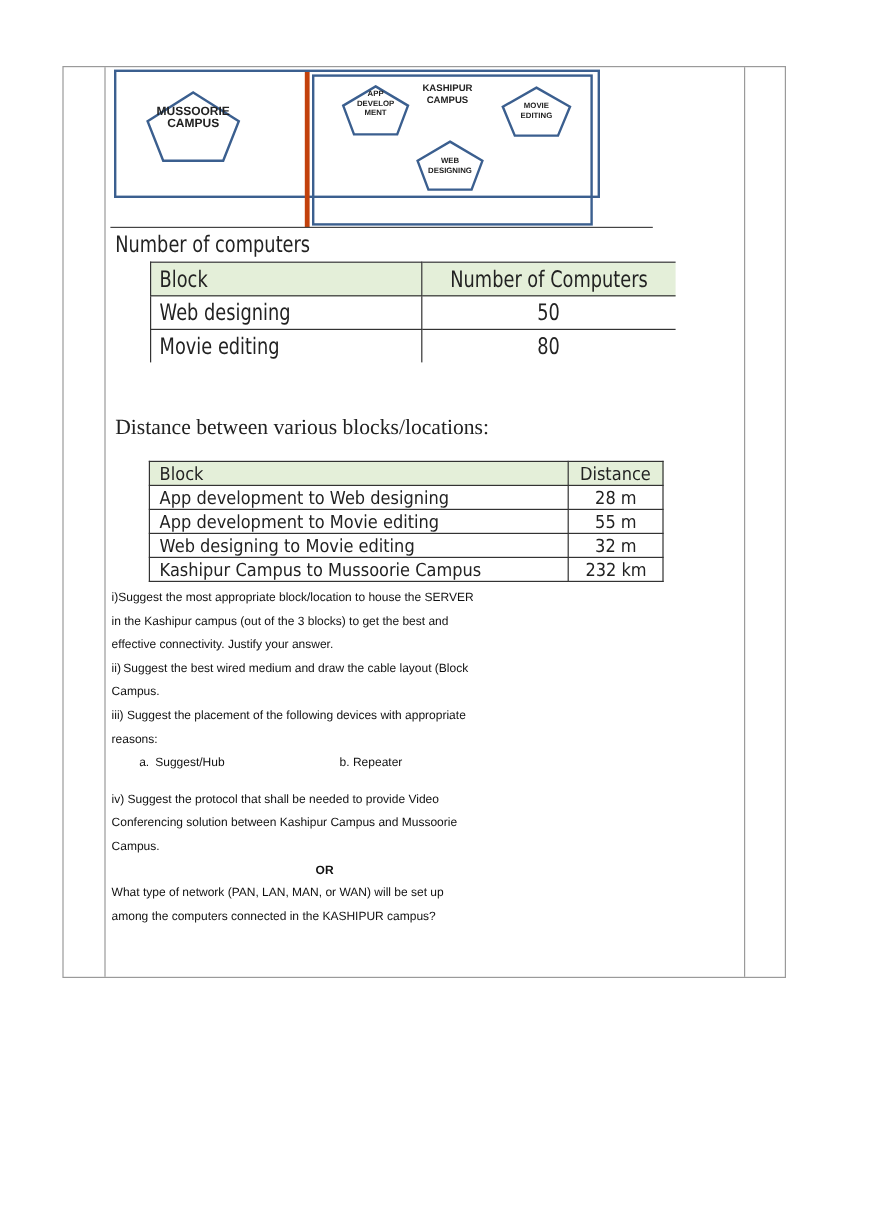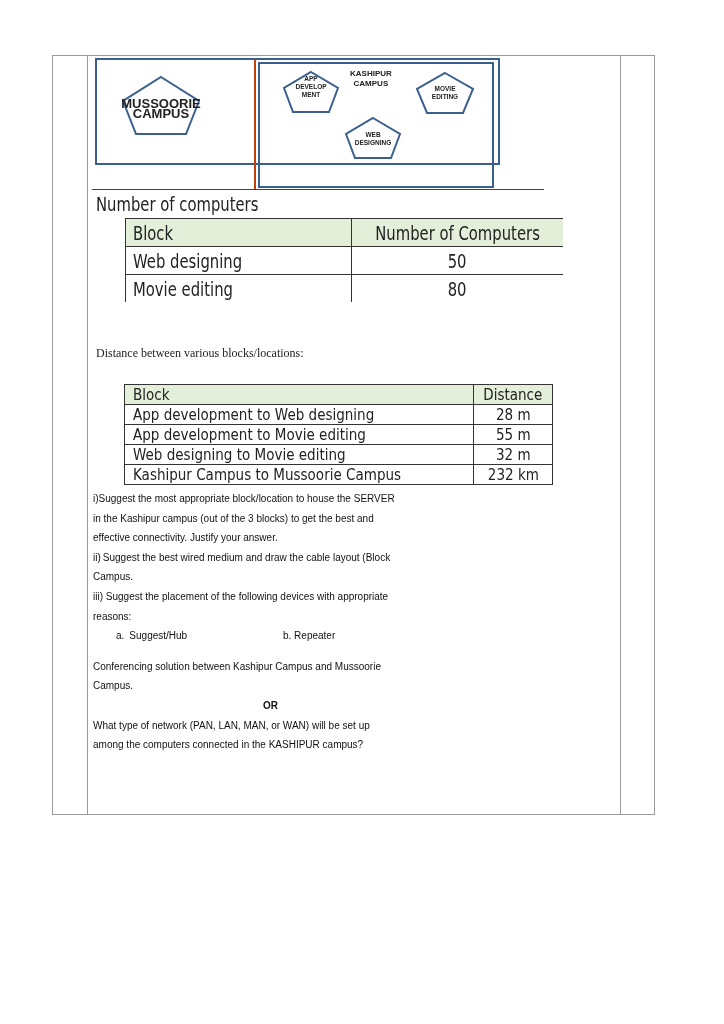--- a/index.html
+++ b/index.html
@@ -5,42 +5,42 @@
   html, body { margin: 0; padding: 0; background: #ffffff; }
   body { width: 724px; height: 1024px; position: relative; overflow: hidden; font-family: "Liberation Sans", sans-serif; color: #111; }
 
   .outer-table { position: absolute; left: 52px; top: 55px; width: 603px; height: 760px; border: 1px solid #9a9a9a; box-sizing: border-box; }
   .col-line { position: absolute; top: 0; bottom: 0; width: 1px; background: #9a9a9a; }
   .col-line.left { left: 34px; }
   .col-line.right { left: 567px; }
 
   
   .diagram { position: absolute; left: 95px; top: 58px; width: 405px; height: 107px; border: 2px solid #3b5f8f; box-sizing: border-box; }
-  .kashipur-box { position: absolute; left: 157px; top: 0px; width: 244px; height: 130px; border-left: 2px solid #c2410c; box-sizing: border-box; }
+  .kashipur-box { position: absolute; left: 157px; top: 0px; width: 244px; height: 130px; border-left: 4px solid #c2410c; box-sizing: border-box; }
   .kashipur-inner { position: absolute; left: 2px; top: 2px; right: 4px; bottom: 2px; border: 2px solid #3b5f8f; box-sizing: border-box; }
   .kashipur-title { position: absolute; left: 90px; top: 5px; font-size: 8px; font-weight: bold; text-align: center; line-height: 10px; color: #222; }
   .pent { position: absolute; }
   .pent svg { position: absolute; left: 0; top: 0; }
   .pent .lbl { position: absolute; left: 0; right: 0; text-align: center; font-size: 6.5px; font-weight: bold; line-height: 8px; color: #222; }
 
   
   .hr-rule { position: absolute; left: 92px; top: 189px; width: 452px; height: 1px; background: #444; }
 
   .numcomp-title { position: absolute; left: 96px; top: 193px; font-size: 19px; color: #222; font-family: "DejaVu Sans", sans-serif; transform: scaleX(0.78); transform-origin: left top; }
 
   table.comp { position: absolute; left: 125px; top: 218px; border-collapse: collapse; font-family: "DejaVu Sans", sans-serif; color: #222; }
   table.comp td { height: 27px; padding: 0; font-size: 19px; border-bottom: 1px solid #333; }
   table.comp td.c1 { width: 218px; border-left: 1px solid #333; border-right: 1px solid #333; padding-left: 7px; }
   table.comp td.c2 { width: 200px; text-align: center; }
   table.comp tr.hdr td { background: #e4efd9; border-top: 1px solid #333; }
   table.comp tr.last td { border-bottom: none; }
   table.comp span.sq { display: inline-block; transform: scaleX(0.78); transform-origin: left center; white-space: nowrap; }
   table.comp td.c2 span.sq { transform-origin: center center; }
 
-  .dist-title { position: absolute; left: 96px; top: 346px; font-size: 12px; font-family: "Liberation Serif", serif; color: #222; }
+  .dist-title { position: absolute; left: 96px; top: 346px; font-size: 18px; font-family: "Liberation Serif", serif; color: #222; }
 
   table.dist { position: absolute; left: 124px; top: 384px; border-collapse: collapse; font-family: "DejaVu Sans", sans-serif; color: #222; }
   table.dist td { border: 1px solid #333; height: 19px; padding: 0 0 0 8px; font-size: 15px; line-height: 18px; }
   table.dist td.c1 { width: 340px; }
   table.dist td.c2 { width: 78px; text-align: center; padding: 0; }
   table.dist tr.hdr td { background: #e4efd9; }
   table.dist span.sq { display: inline-block; transform: scaleX(0.9); transform-origin: left center; white-space: nowrap; }
   table.dist td.c2 span.sq { transform-origin: center center; }
 
   .questions { position: absolute; left: 93px; top: 489px; width: 525px; font-size: 10px; line-height: 19.6px; color: #111; }
@@ -56,21 +56,21 @@
 <div class="outer-table">
   <div class="col-line left"></div>
   <div class="col-line right"></div>
 </div>
 
 <div class="diagram">
   <div class="pent" style="left:23px; top:15px; width:82px; height:62px;">
     <svg width="82" height="62" viewBox="0 0 82 62">
       <polygon points="41,2 79,26 66,59 16,59 3,26" fill="#fff" stroke="#3b5f8f" stroke-width="2"></polygon>
     </svg>
-    <div class="lbl" style="top:24px; font-size:13px; line-height:10px;">
+    <div class="lbl" style="top:14px; font-size:10px; line-height:10px;">
       <div>MUSSOORIE</div>
       <div>CAMPUS</div>
     </div>
   </div>
 
   <div class="kashipur-box">
     <div class="kashipur-inner">
       <div class="kashipur-title">
         <div>KASHIPUR</div>
         <div>CAMPUS</div>
@@ -164,18 +164,19 @@
   <p>effective connectivity. Justify your answer.</p>
   <p>ii) Suggest the best wired medium and draw the cable layout (Block</p>
   <p>Campus.</p>
   <p>iii) Suggest the placement of the following devices with appropriate</p>
   <p>reasons:</p>
   <div class="opts">
     <span class="a">a. Suggest/Hub</span>
     <span>b. Repeater</span>
   </div>
   <div class="gap"></div>
+  <p>iv) Suggest the protocol that shall be needed to provide Video</p>
   <p>Conferencing solution between Kashipur Campus and Mussoorie</p>
   <p>Campus.</p>
   <p class="or">OR</p>
   <p>What type of network (PAN, LAN, MAN, or WAN) will be set up</p>
   <p>among the computers connected in the KASHIPUR campus?</p>
 </div>
 
 </body></html>

